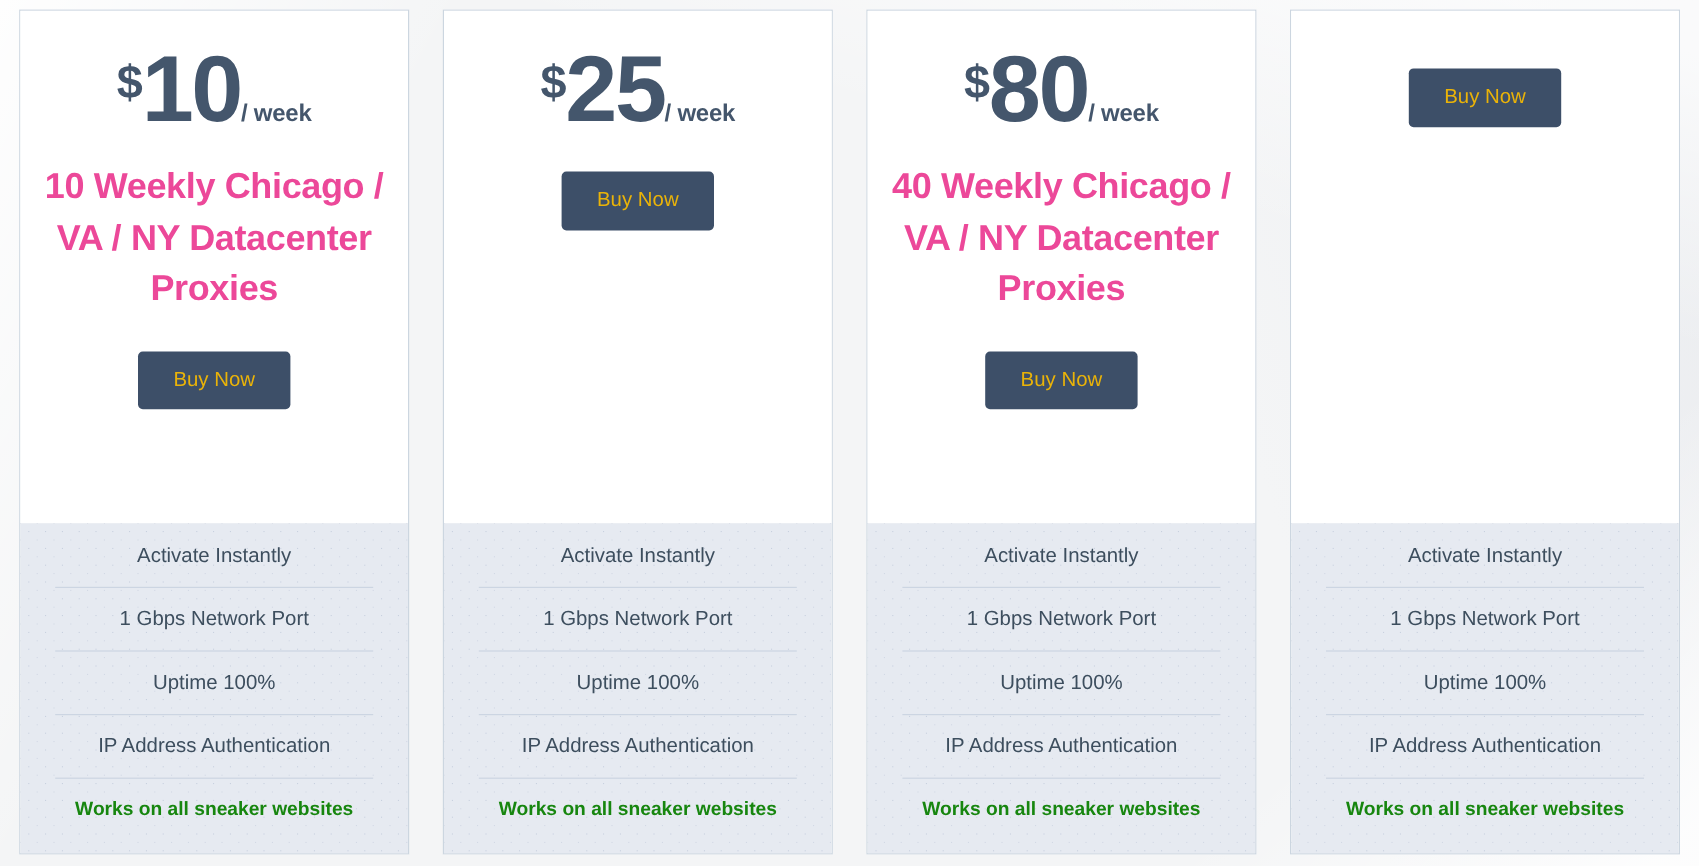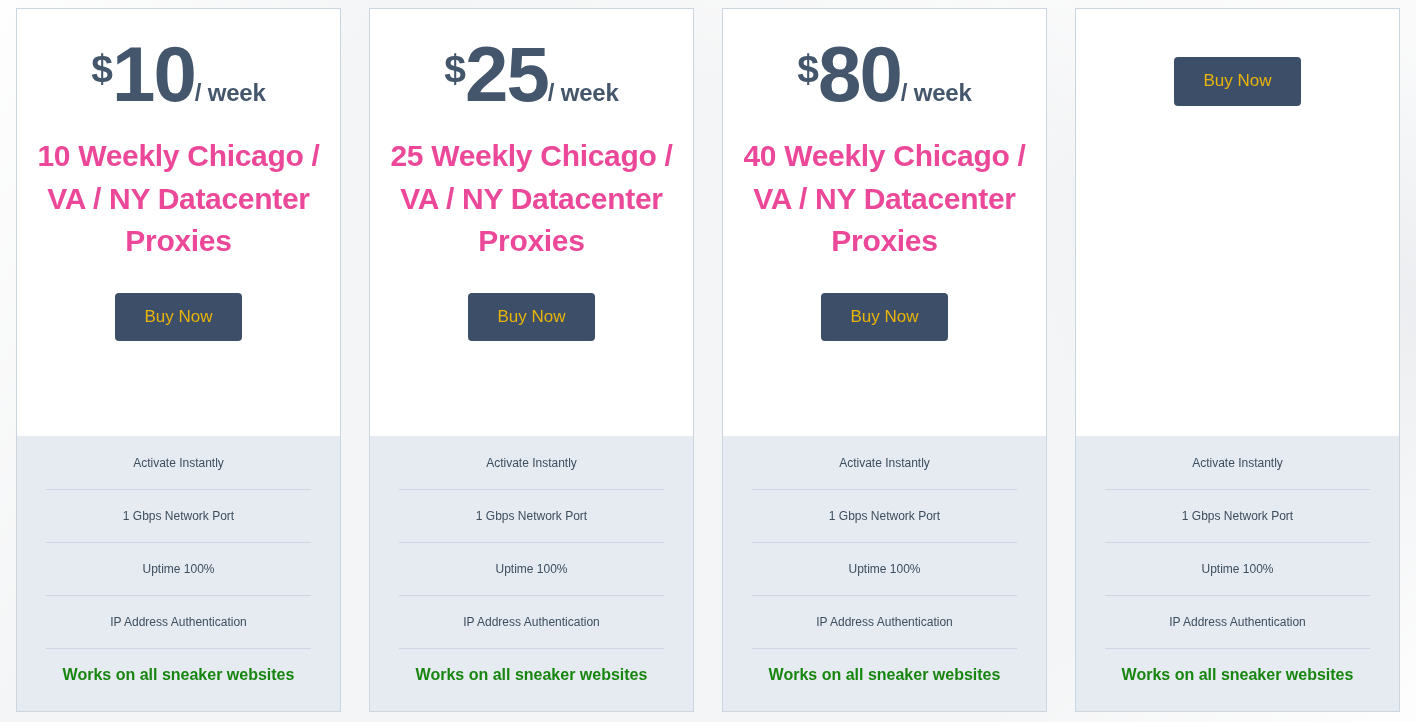--- a/index.html
+++ b/index.html
@@ -69,21 +69,21 @@
     position: relative;
     top: -13px;
     letter-spacing: -1px;
   }
   .price-amount {
     font-size: 78px;
     font-weight: bold;
     letter-spacing: -2px;
   }
   .price-period {
-    font-size: 24px;
+    font-size: 20px;
     font-weight: bold;
     letter-spacing: -0.2px;
   }
 
   .card-title {
     margin: 22px 0 0 0;
     font-size: 30px;
     font-weight: bold;
     line-height: 1.42;
     color: #ec4899;
@@ -118,21 +118,21 @@
     display: flex;
     flex-direction: column;
     justify-content: flex-start;
   }
 
   .feature-item {
     height: 53px;
     display: flex;
     align-items: center;
     justify-content: center;
-    font-size: 12px;
+    font-size: 17px;
     color: #3d4e5e;
     text-align: center;
     position: relative;
     padding: 0 12px;
     box-sizing: border-box;
   }
   .feature-item + .feature-item::before {
     content: "";
     position: absolute;
     top: 0;
@@ -167,21 +167,20 @@
       <div class="feature-item">IP Address Authentication</div>
       <div class="feature-item highlight">Works on all sneaker websites</div>
     </div>
   </div>
 
   <div class="pricing-card">
     <div class="card-top">
       <div class="price-row">
         <span class="price-currency">$</span><span class="price-amount">25</span><span class="price-period">/ week</span>
       </div>
-      <h3 class="card-title">25 Weekly Chicago / VA / NY Datacenter Proxies</h3>
       <button class="buy-button">Buy Now</button>
     </div>
     <div class="card-features">
       <div class="feature-item">Activate Instantly</div>
       <div class="feature-item">1 Gbps Network Port</div>
       <div class="feature-item">Uptime 100%</div>
       <div class="feature-item">IP Address Authentication</div>
       <div class="feature-item highlight">Works on all sneaker websites</div>
     </div>
   </div>

